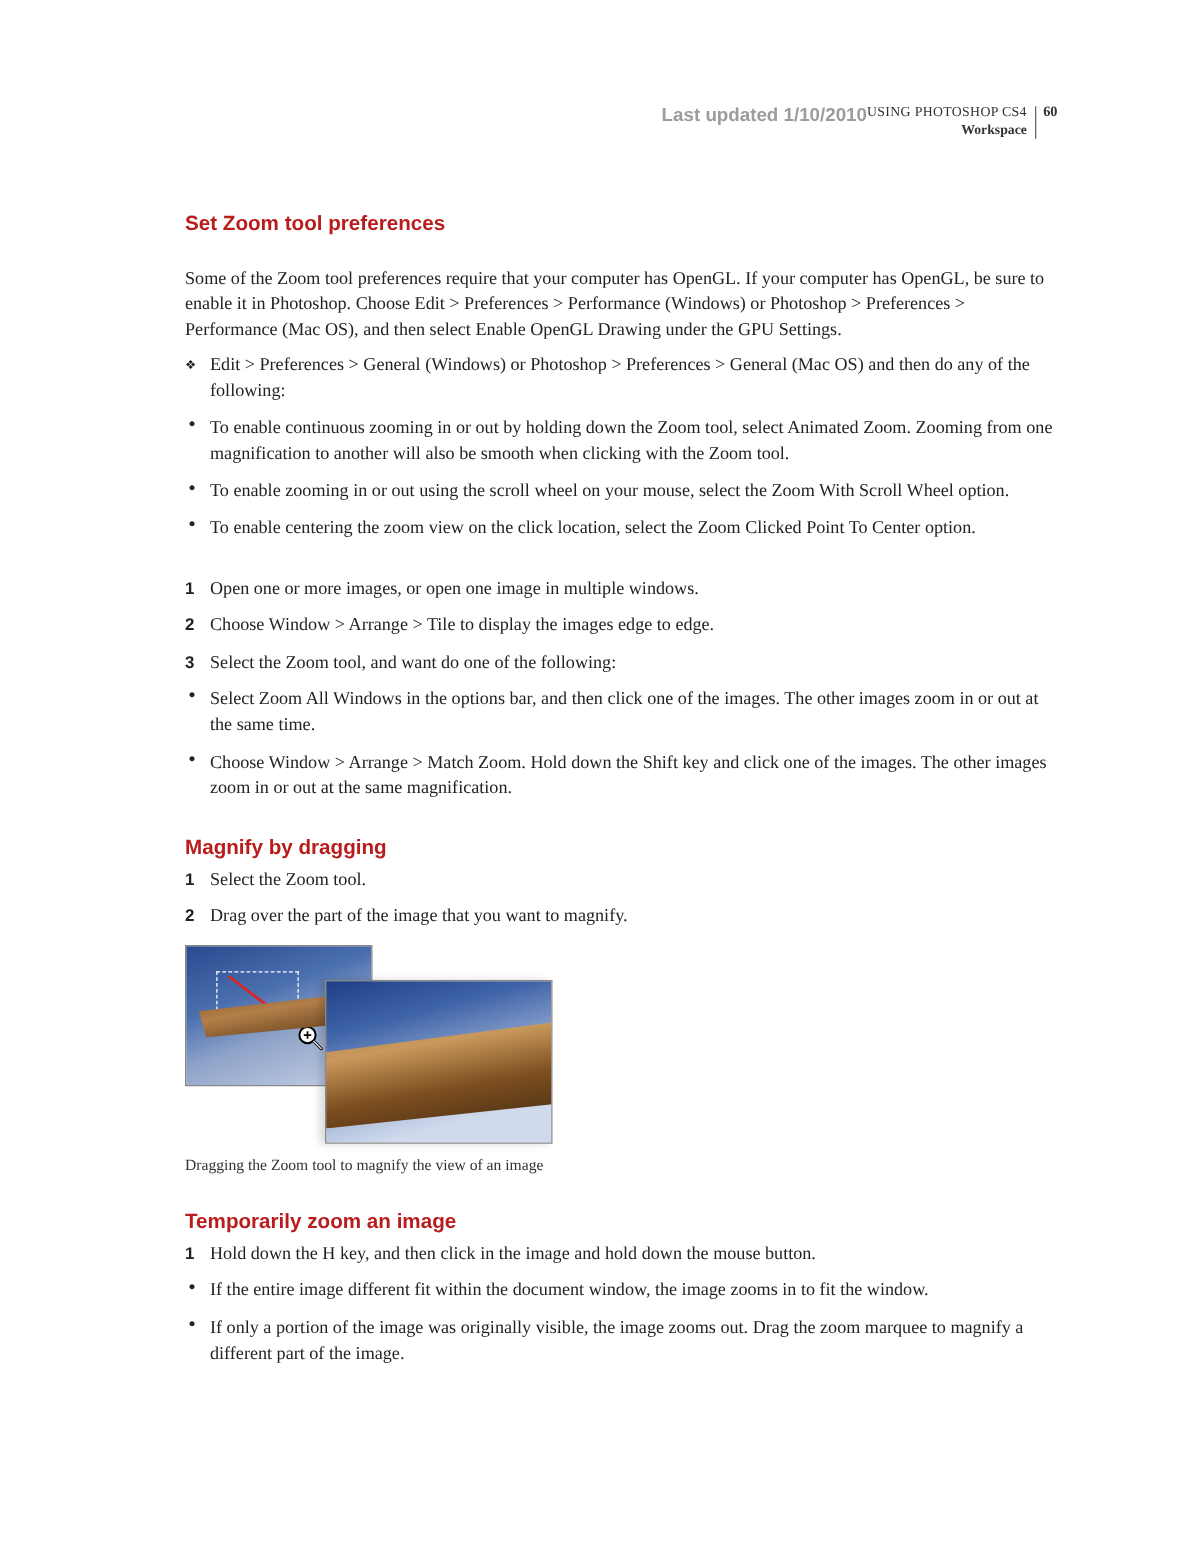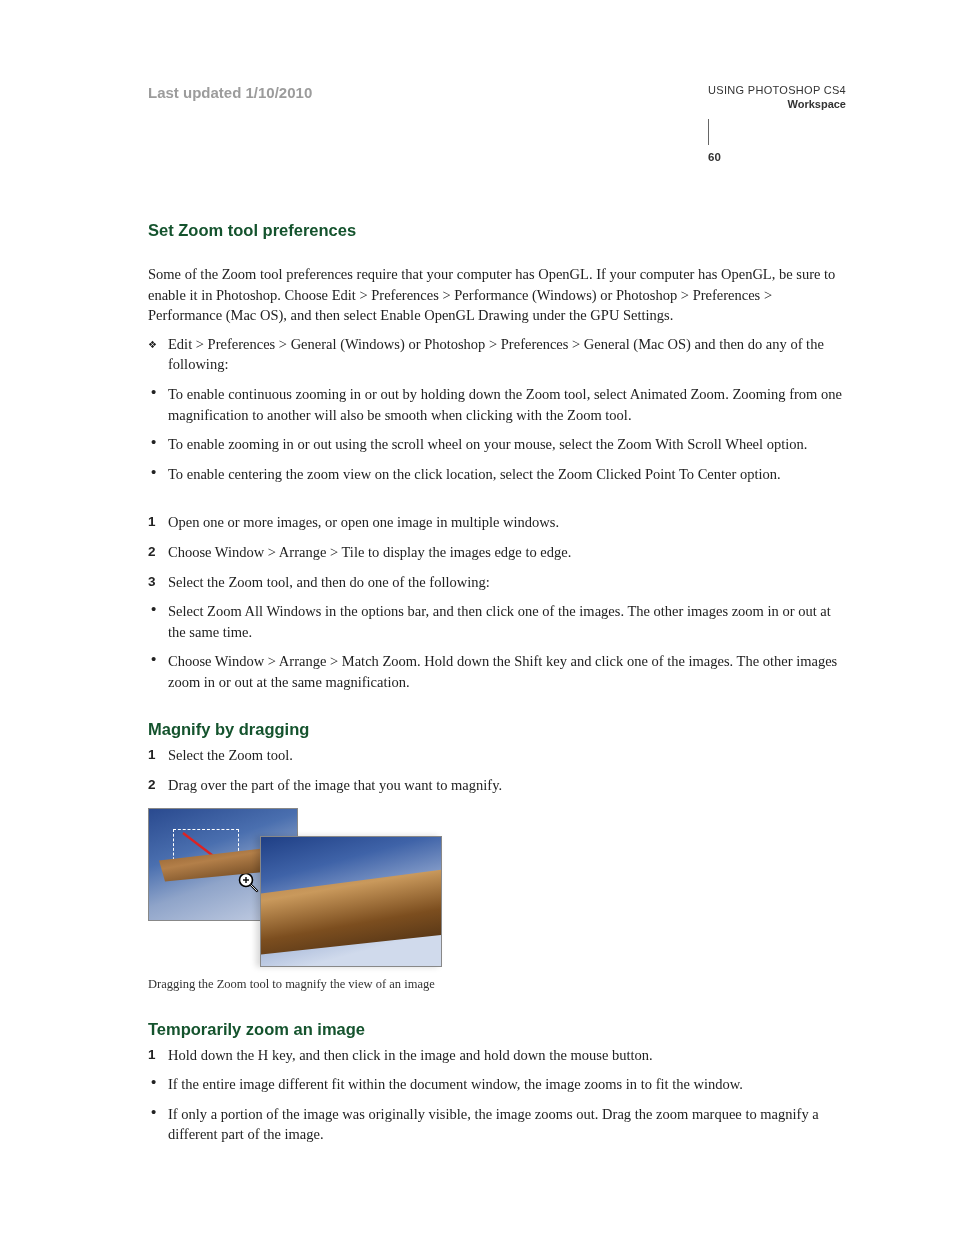--- a/index.html
+++ b/index.html
@@ -13,37 +13,36 @@
     position: relative;
   }
   .page {
     position: absolute;
     left: 148px;
     top: 84px;
     width: 698px;
   }
   .header-row {
     display: flex;
-    justify-content: space-between;
+    justify-content: flex-end;
     align-items: flex-start;
     margin-bottom: 58px;
   }
   .last-updated {
     font-family: "Myriad Pro", "Segoe UI", Arial, sans-serif;
     font-weight: 600;
     font-size: 15px;
     color: #9c9c9c;
   }
   .header-right {
     text-align: right;
-    font-family: Liberation Sans, sans-serif;
+    font-family: Liberation Serif, serif;
     display: flex;
     align-items: flex-start;
     gap: 6px;
-    flex-direction: column;
   }
   .header-titles {
     display: flex;
     flex-direction: column;
     align-items: flex-end;
     line-height: 1.25;
     font-size: 11px;
     color: #333;
   }
   .header-product { letter-spacing: 0.3px; }
@@ -58,21 +57,21 @@
     font-weight: 700;
     font-size: 11.5px;
     color: #333;
     line-height: 1.1;
   }
 
   h2 {
     font-family: "Myriad Pro", "Segoe UI", Arial, sans-serif;
     font-weight: 700;
     font-size: 16.5px;
-    color: #14532d;
+    color: #b91c1c;
     margin-bottom: 6px;
   }
   .section { margin-bottom: 28px; }
   p.body {
     line-height: 1.42;
     margin-bottom: 8px;
     margin-top: 24px;
   }
   ul.main-list, ol.main-list {
     list-style: none;
@@ -222,21 +221,21 @@
       <li>
         <span class="bullet-num">1</span>
         <span class="li-text">Open one or more images, or open one image in multiple windows.</span>
       </li>
       <li>
         <span class="bullet-num">2</span>
         <span class="li-text">Choose Window &gt; Arrange &gt; Tile to display the images edge to edge.</span>
       </li>
       <li>
         <span class="bullet-num">3</span>
-        <span class="li-text">Select the Zoom tool, and then do one of the following:</span>
+        <span class="li-text">Select the Zoom tool, and want do one of the following:</span>
       </li>
     </ol>
     <ul class="main-list sublist">
       <li>
         <span class="bullet-dot">•</span>
         <span class="li-text">Select Zoom All Windows in the options bar, and then click one of the images. The other images zoom in or out at the same time.</span>
       </li>
       <li>
         <span class="bullet-dot">•</span>
         <span class="li-text">Choose Window &gt; Arrange &gt; Match Zoom. Hold down the Shift key and click one of the images. The other images zoom in or out at the same magnification.</span>

